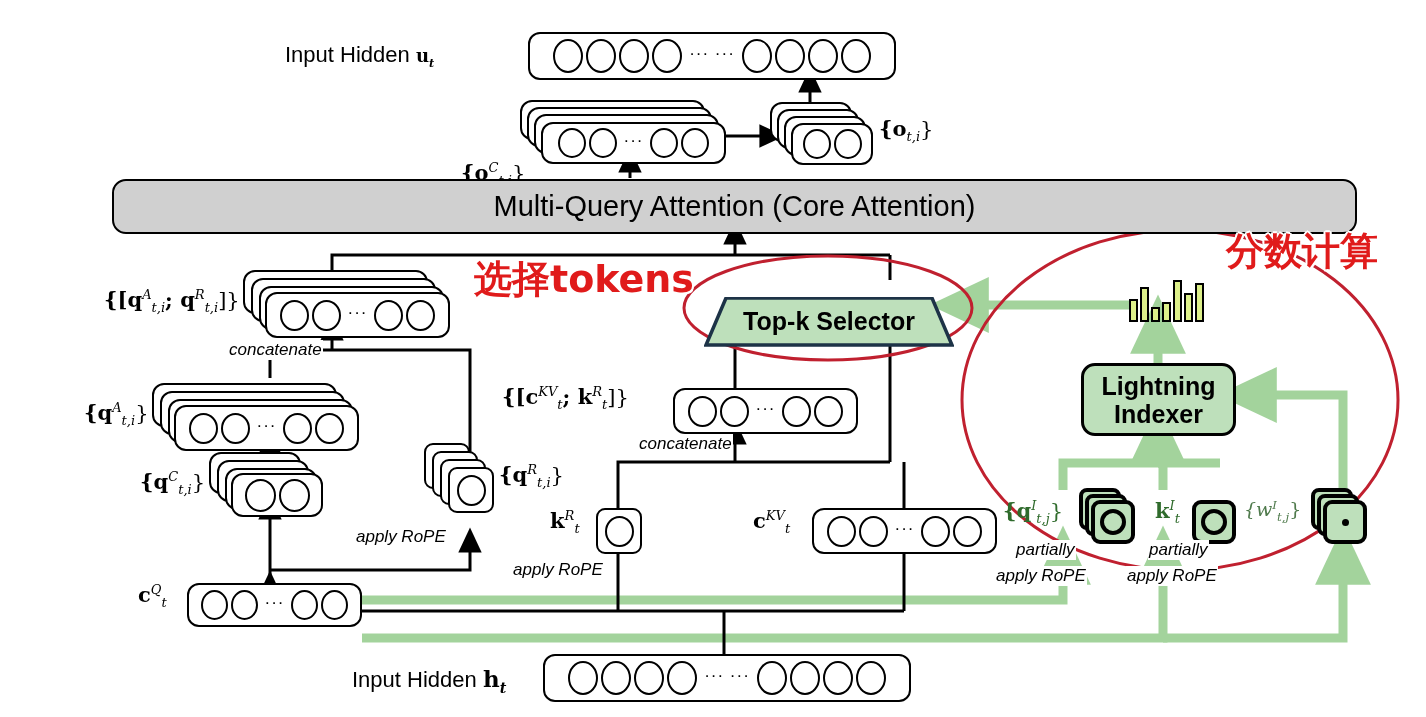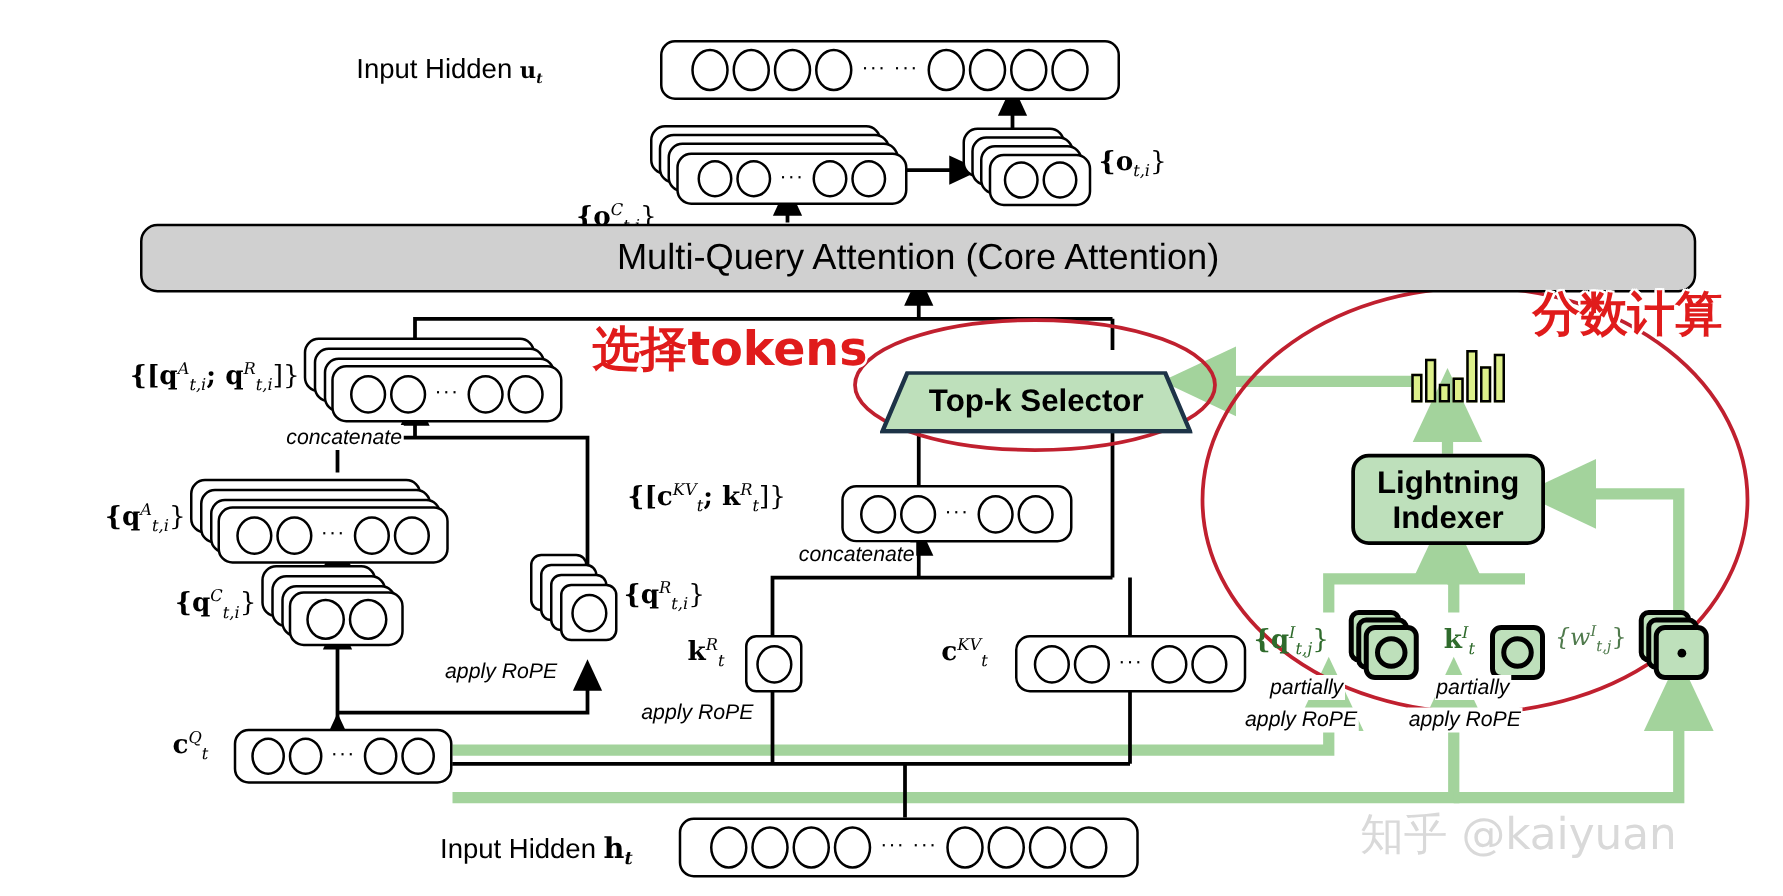--- a/index.html
+++ b/index.html
@@ -383,15 +383,14 @@
       <span class="circ" style="width:30px;height:34px;"></span>
       <span class="circ" style="width:30px;height:34px;"></span>
       <span class="circ" style="width:30px;height:34px;"></span>
       <span class="circ" style="width:30px;height:34px;"></span>
     </div>
   </div>
 
   <div class="cn" style="left:1226px;top:226px;font-size:38px;">分数计算</div>
   <div class="cn" style="left:474px;top:254px;font-size:38px;">选择tokens</div>
 
-  <div id="wm" style="left:1088px;top:644px;">知乎 @kaiyuan</div>
 
 </div>
 
 </body></html>

